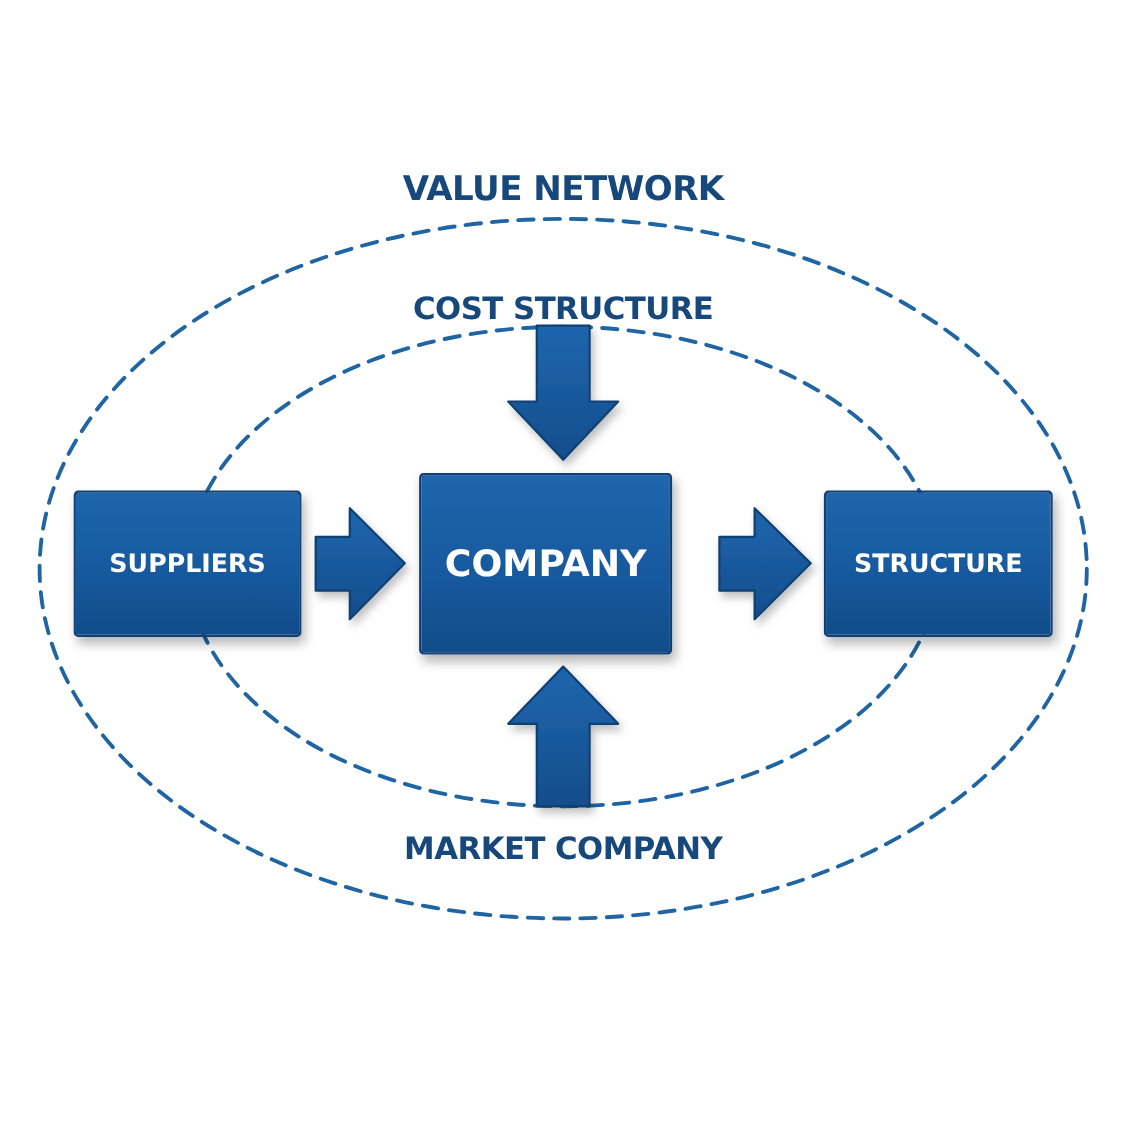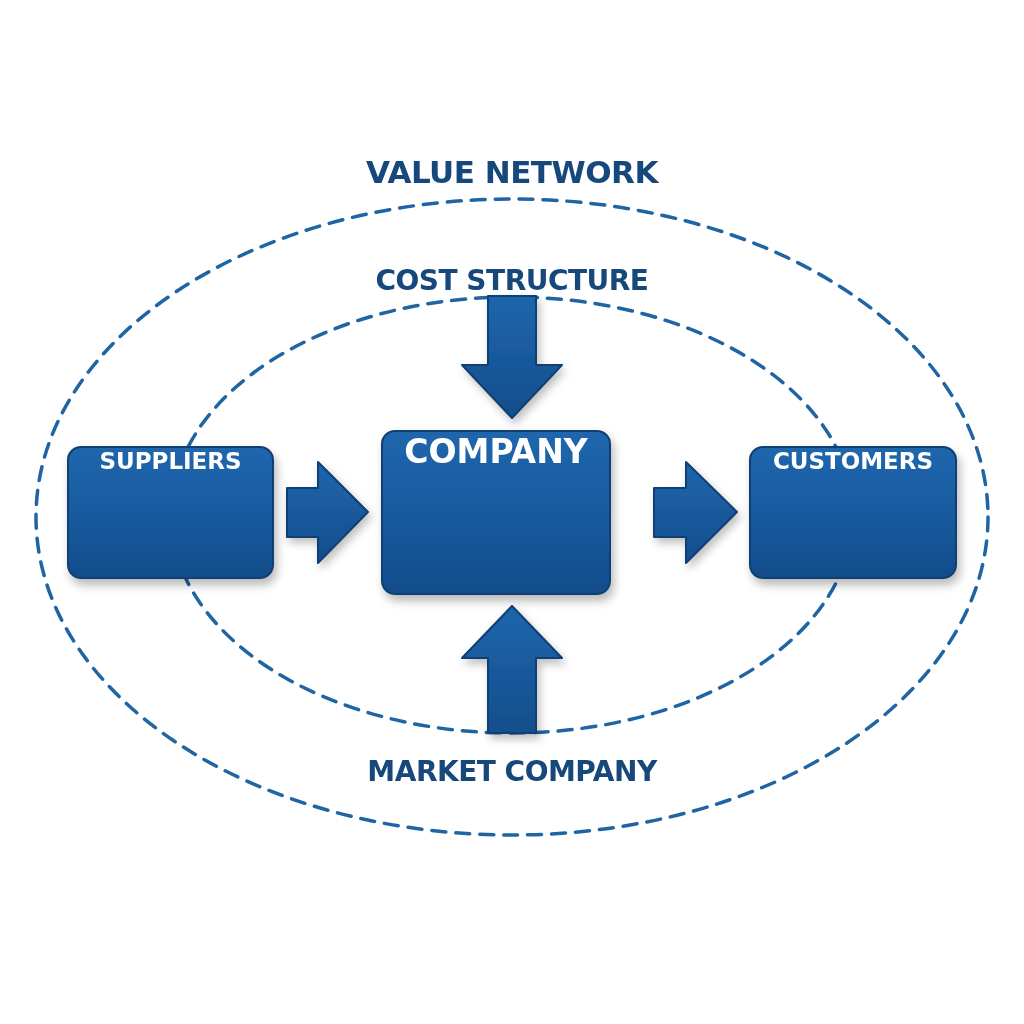--- a/index.html
+++ b/index.html
@@ -1,25 +1,25 @@
 <!DOCTYPE html>
 <html><head>
 <meta charset="utf-8">
 <style>
   html, body { margin: 0; padding: 0; background: #ffffff; }
   body { width: 1024px; height: 1024px; position: relative; overflow: hidden;
          font-family: "DejaVu Sans", "Liberation Sans", sans-serif; }
   #diagram { position: absolute; left: 0; top: 0; }
   .label-outer { position: absolute; left: 0; width: 1024px; text-align: center;
                  color: #17487c; font-weight: bold; font-size: 31px; letter-spacing: -0.5px; }
-  .node { position: absolute; box-sizing: border-box; border-radius: 14px;
+  .node { position: absolute; box-sizing: border-box; border-radius: 4px;
           background: linear-gradient(180deg, #1f66ad 0%, #16589c 60%, #124c8a 100%);
           border: 2px solid #0f3f73;
           box-shadow: 3px 6px 10px rgba(0,0,0,0.28);
-          display: flex; align-items: flex-start; justify-content: center;
+          display: flex; align-items: center; justify-content: center;
           color: #ffffff; font-weight: bold; }
   #node-suppliers { left: 67px; top: 446px; width: 207px; height: 133px; font-size: 23px; }
   #node-company { left: 381px; top: 430px; width: 230px; height: 165px; font-size: 33px; }
   #node-customers { left: 749px; top: 446px; width: 208px; height: 133px; font-size: 23px; }
 </style>
 </head>
 <body>
 
 <svg id="diagram" width="1024" height="1024" viewBox="0 0 1024 1024">
   <defs>
@@ -52,14 +52,14 @@
 <div class="label-outer" style="top:248px; font-size:28px;margin-top:16px;">COST STRUCTURE</div>
 <div class="label-outer" style="top:755px; font-size:28px;">MARKET COMPANY</div>
 
 <div id="node-suppliers" class="node">
   <span>SUPPLIERS</span>
 </div>
 <div id="node-company" class="node">
   <span>COMPANY</span>
 </div>
 <div id="node-customers" class="node">
-  <span>CUSTOMERS</span>
+  <span>STRUCTURE</span>
 </div>
 
 </body></html>

